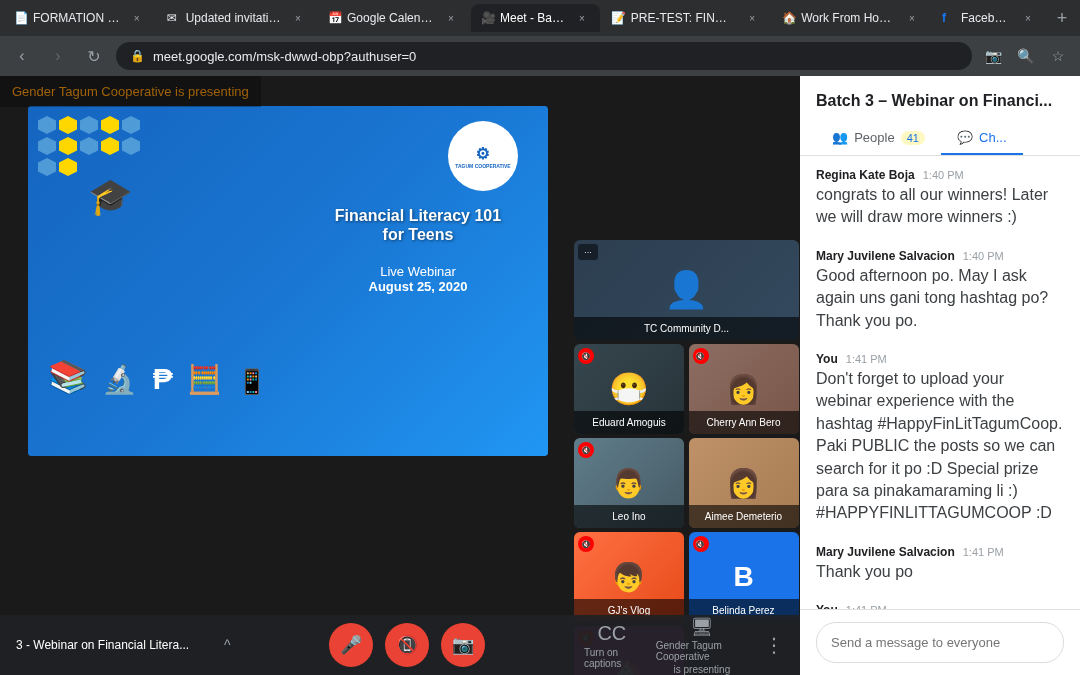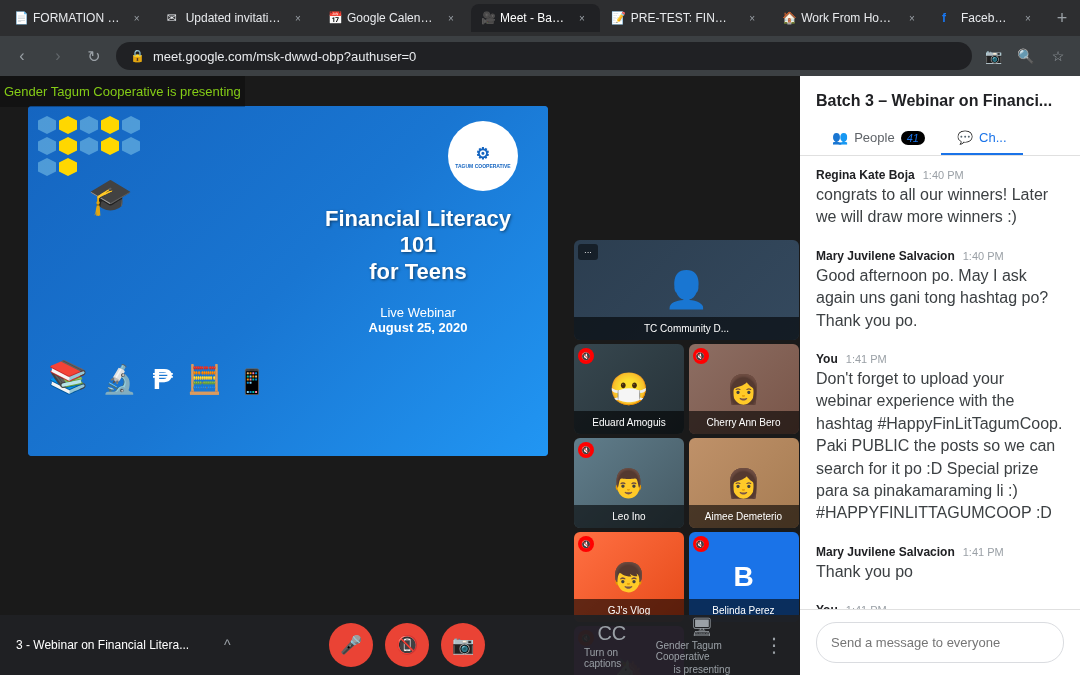--- a/index.html
+++ b/index.html
@@ -114,22 +114,22 @@
       position: relative;
       background: #1a1a1a;
       display: flex;
       flex-direction: column;
     }
 
     
     .presenting-banner {
       position: absolute;
       top: 0; left: 0;
-      padding: 8px 4px;
-      color: #84cc16;
+      padding: 8px 12px;
+      color: #a16207;
       font-size: 13px;
       z-index: 10;
       background: rgba(0,0,0,0.3);
     }
 
     
     .slide-area {
       position: absolute;
       top: 30px;
       left: 28px;
@@ -200,21 +200,21 @@
     
     .slide-title {
       position: absolute;
       right: 20px;
       top: 100px;
       text-align: center;
       color: white;
       width: 220px;
     }
     .slide-title-main {
-      font-size: 22px;
+      font-size: 16px;
       font-weight: bold;
       line-height: 1.2;
       text-shadow: 1px 1px 3px rgba(0,0,0,0.5);
     }
     .slide-event {
       margin-top: 20px;
       font-size: 13px;
     }
     .slide-date {
       font-size: 13px;
@@ -412,26 +412,25 @@
       align-items: center;
       gap: 6px;
     }
 
     .chat-tab.active {
       color: #1a73e8;
       border-bottom: 2px solid #1a73e8;
     }
 
     .people-count {
-      background: #000000;
+      background: #fef9c3;
       color: #1a73e8;
       border-radius: 10px;
       padding: 1px 6px;
       font-size: 11px;
-      font-style: italic;
     }
 
     
     .chat-messages {
       flex: 1;
       overflow-y: auto;
       padding: 12px 16px;
       display: flex;
       flex-direction: column;
       gap: 20px;

